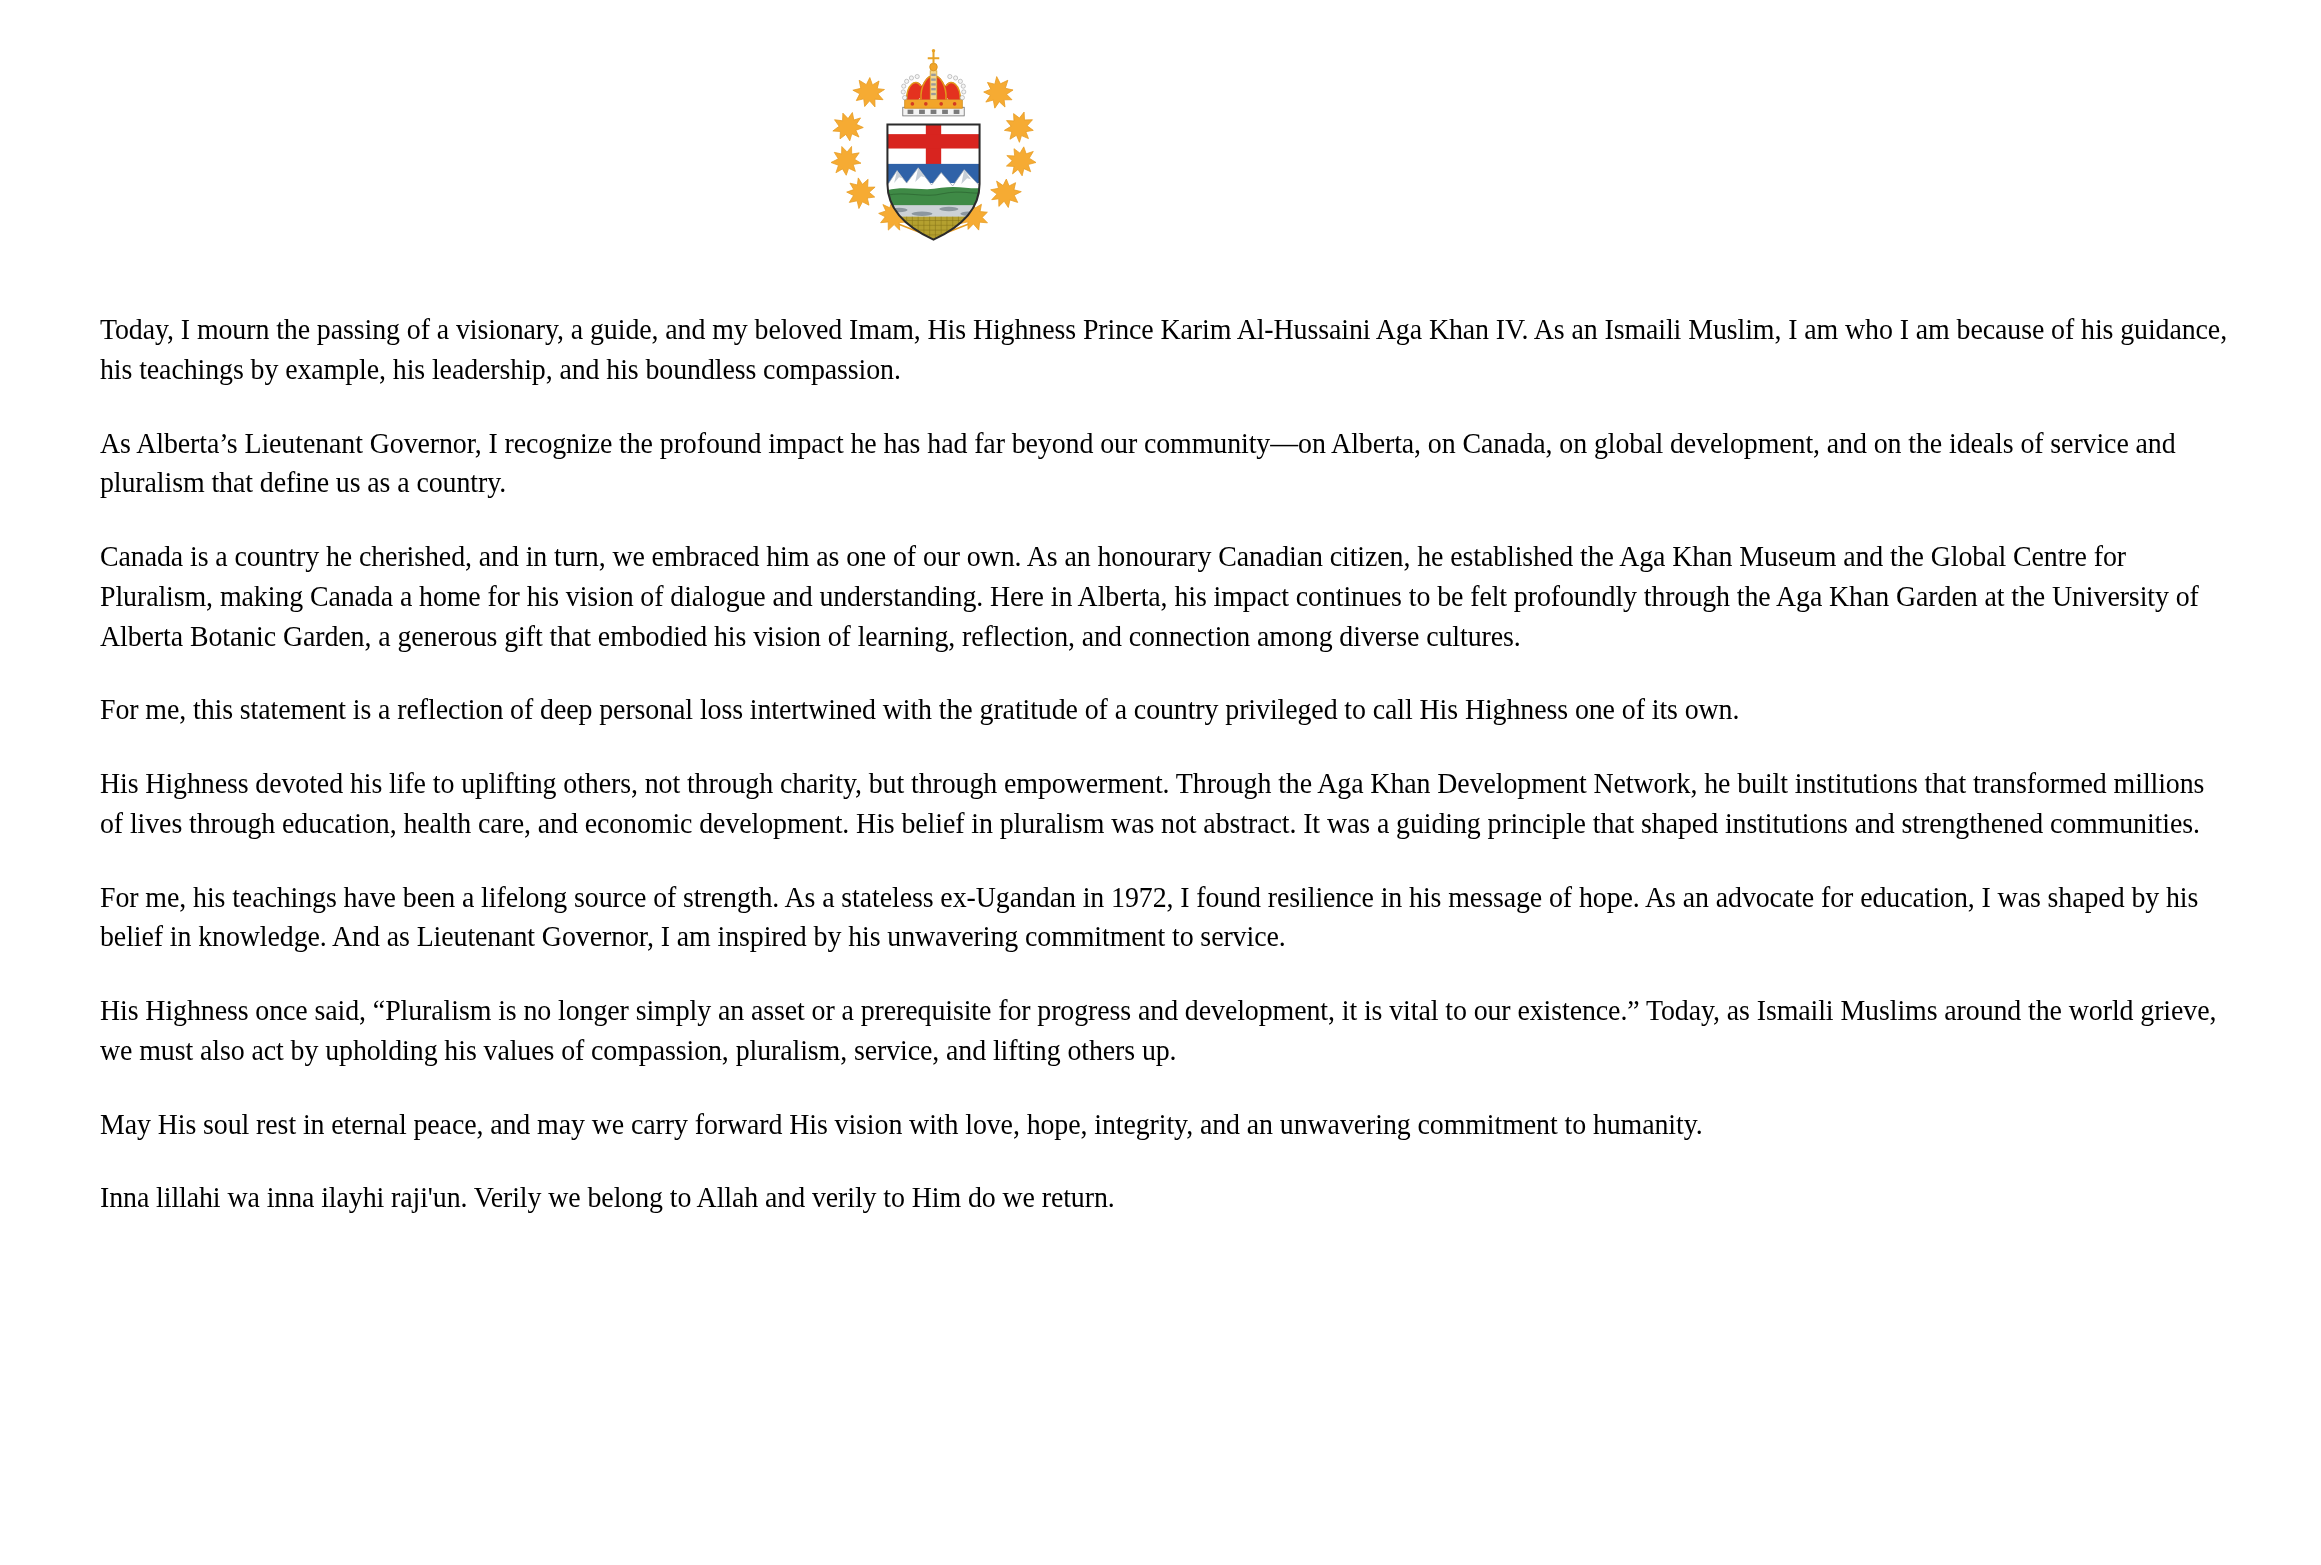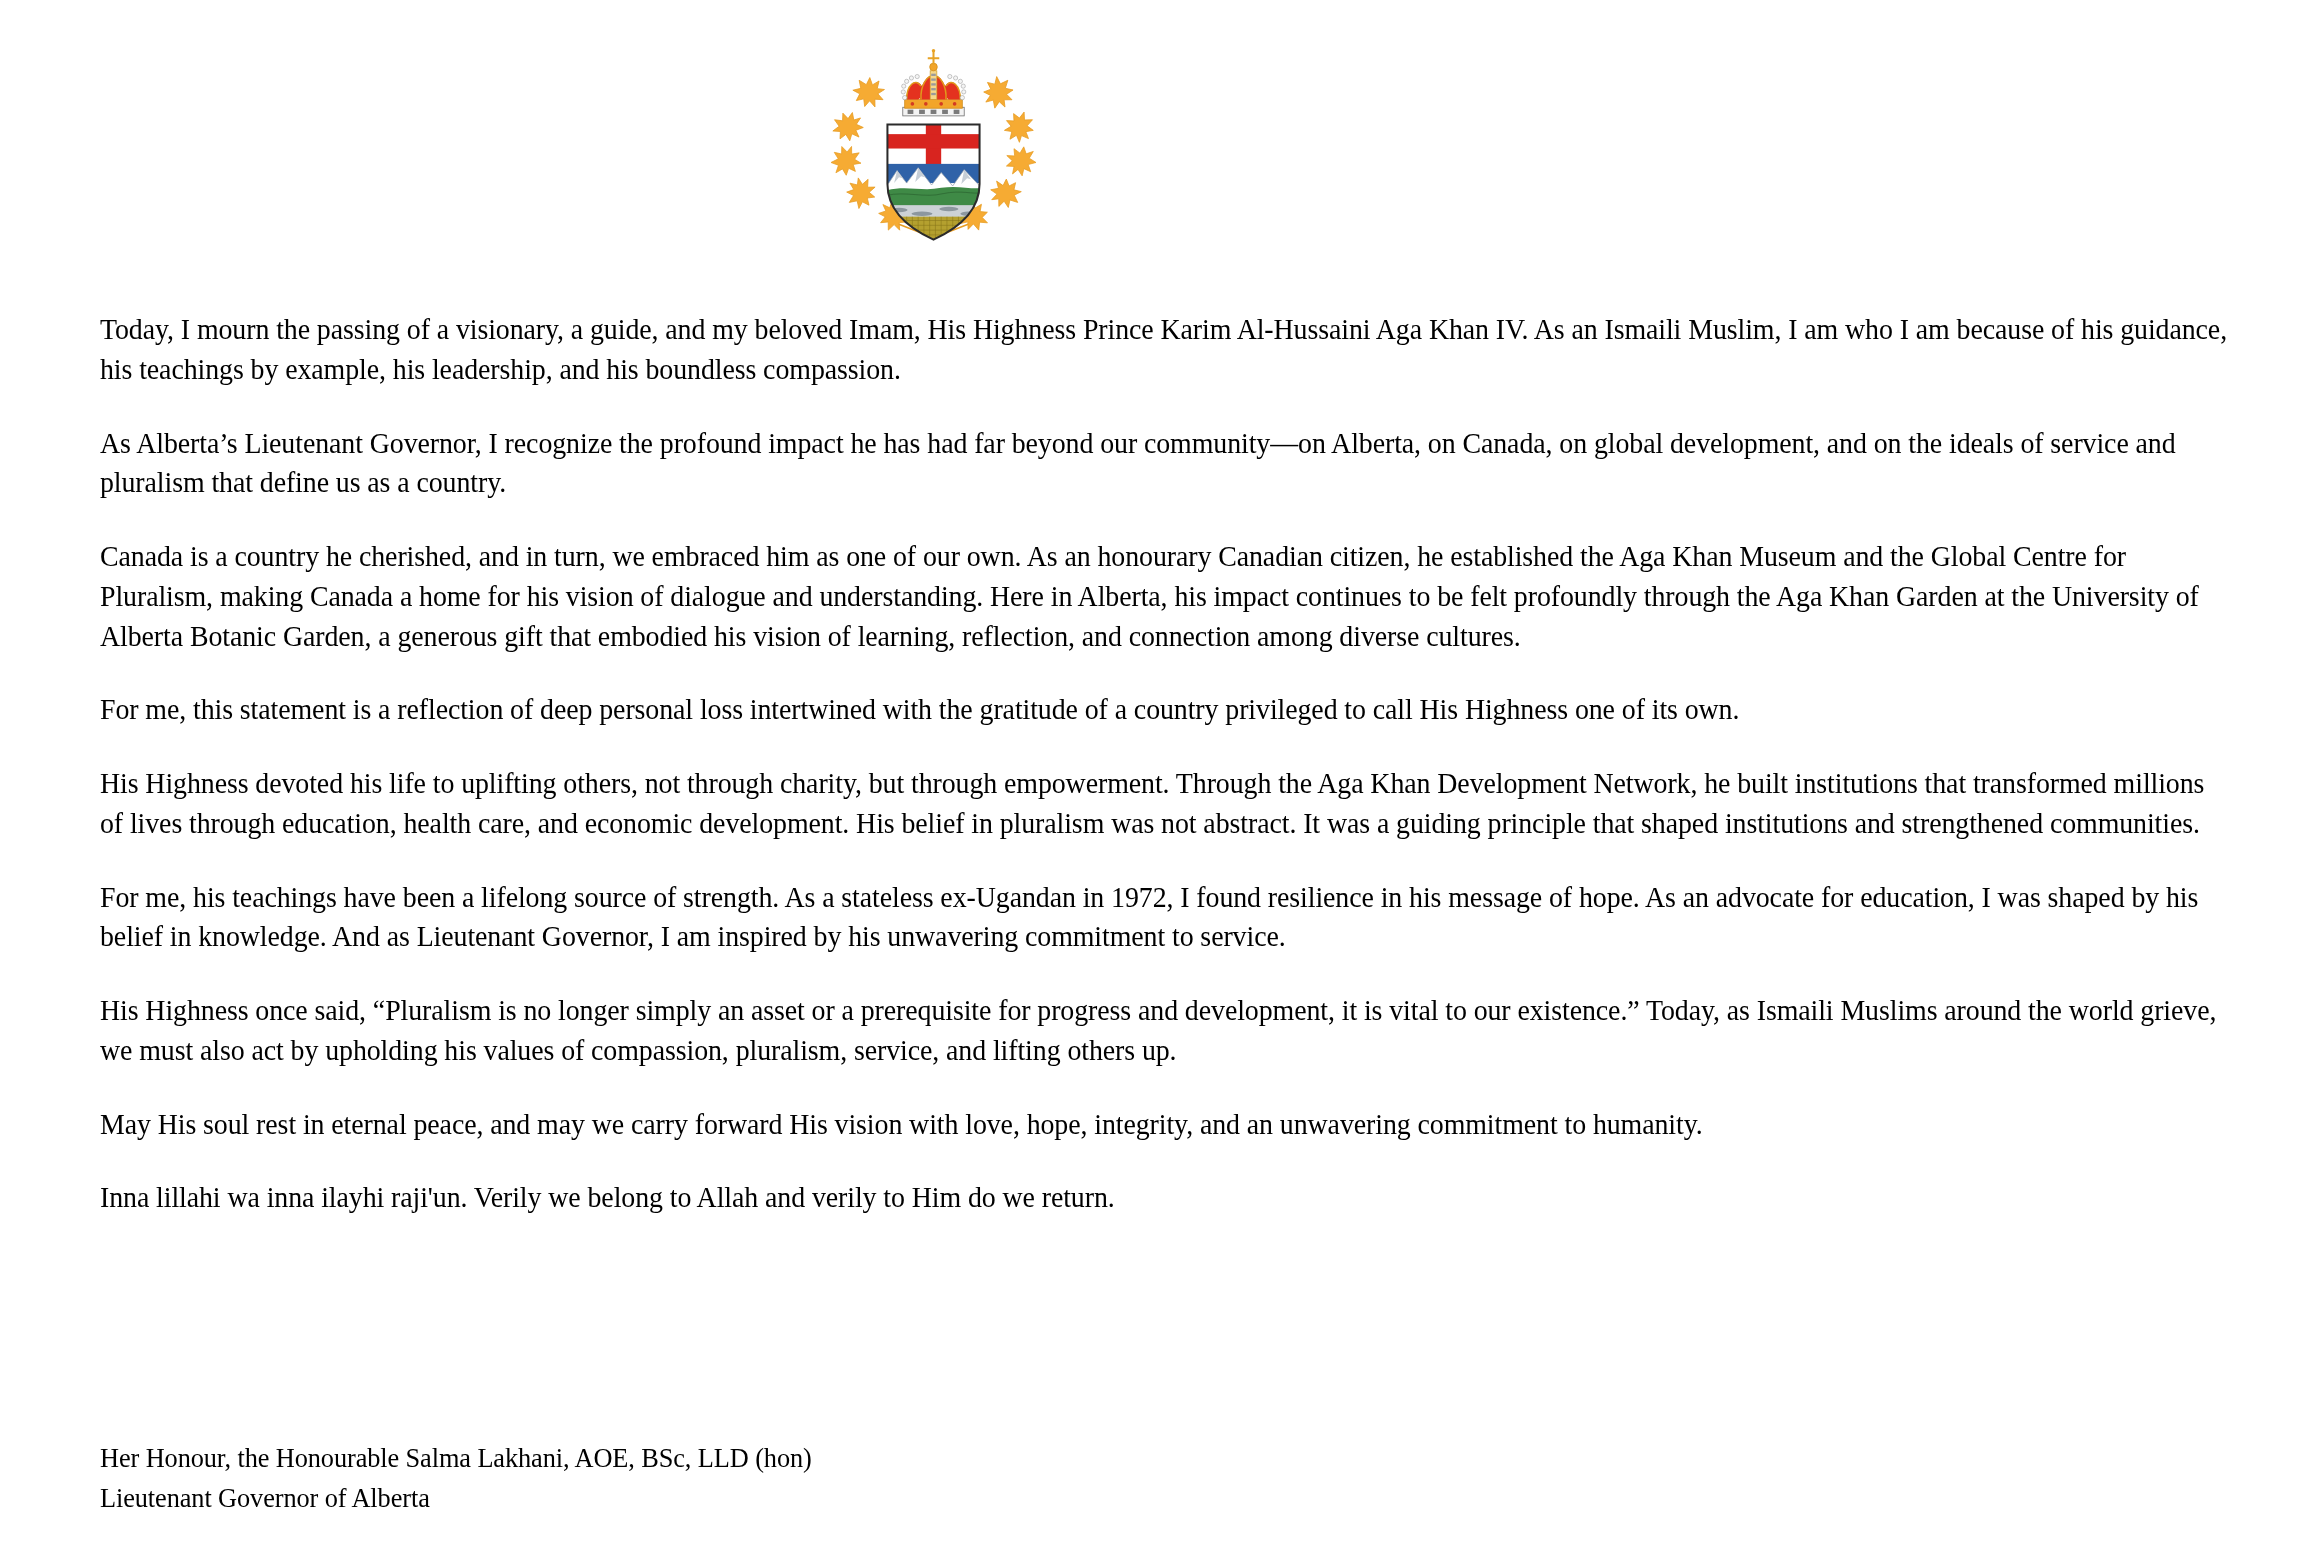--- a/index.html
+++ b/index.html
@@ -211,19 +211,15 @@
     <p class="para">As Alberta’s Lieutenant Governor, I recognize the profound impact he has had far beyond our community—on Alberta, on Canada, on global development, and on the ideals of service and pluralism that define us as a country.</p>
     <p class="para">Canada is a country he cherished, and in turn, we embraced him as one of our own. As an honourary Canadian citizen, he established the Aga Khan Museum and the Global Centre for Pluralism, making Canada a home for his vision of dialogue and understanding. Here in Alberta, his impact continues to be felt profoundly through the Aga Khan Garden at the University of Alberta Botanic Garden, a generous gift that embodied his vision of learning, reflection, and connection among diverse cultures.</p>
     <p class="para">For me, this statement is a reflection of deep personal loss intertwined with the gratitude of a country privileged to call His Highness one of its own.</p>
     <p class="para">His Highness devoted his life to uplifting others, not through charity, but through empowerment. Through the Aga Khan Development Network, he built institutions that transformed millions of lives through education, health care, and economic development. His belief in pluralism was not abstract. It was a guiding principle that shaped institutions and strengthened communities.</p>
     <p class="para">For me, his teachings have been a lifelong source of strength. As a stateless ex-Ugandan in 1972, I found resilience in his message of hope. As an advocate for education, I was shaped by his belief in knowledge. And as Lieutenant Governor, I am inspired by his unwavering commitment to service.</p>
     <p class="para">His Highness once said, “Pluralism is no longer simply an asset or a prerequisite for progress and development, it is vital to our existence.” Today, as Ismaili Muslims around the world grieve, we must also act by upholding his values of compassion, pluralism, service, and lifting others up.</p>
     <p class="para">May His soul rest in eternal peace, and may we carry forward His vision with love, hope, integrity, and an unwavering commitment to humanity.</p>
     <p class="para">Inna lillahi wa inna ilayhi raji'un.  Verily we belong to Allah and verily to Him do we return.</p>
   </div>
 
-  <div class="sig-block">
-    <div class="sig-line">Her Honour, the Honourable Salma Lakhani, AOE, BSc, LLD (hon)</div>
-    <div class="sig-line">Lieutenant Governor of Alberta</div>
-  </div>
 
 </div>
 
 
 </body></html>

